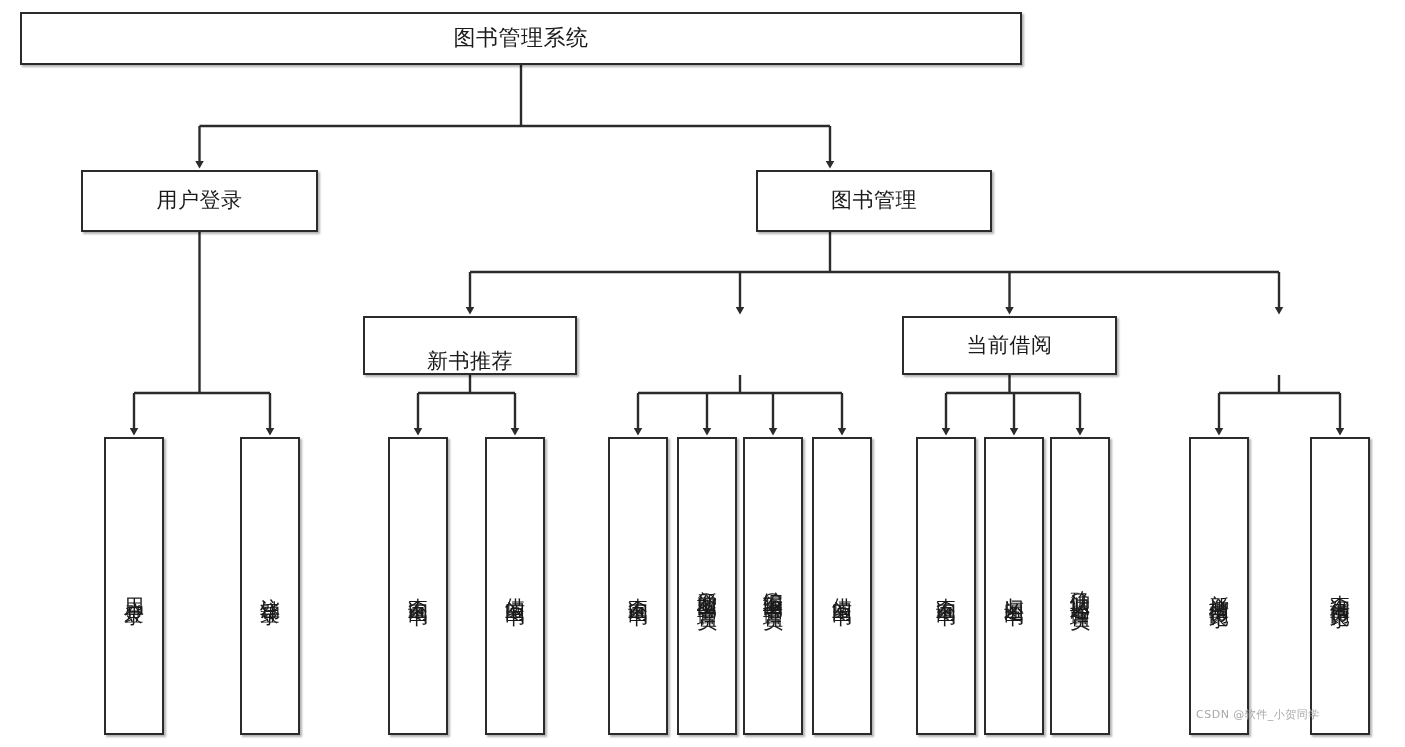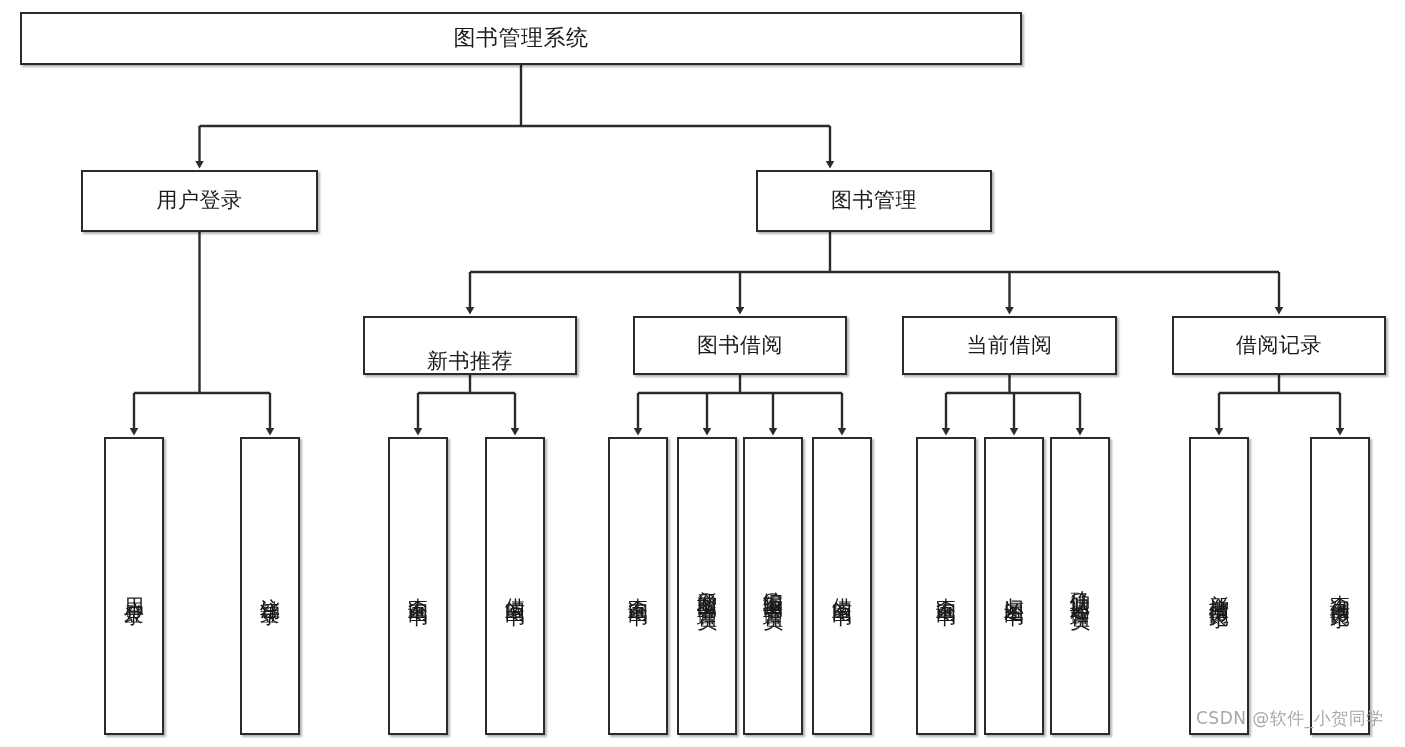--- a/index.html
+++ b/index.html
@@ -58,21 +58,21 @@
   .node-v .vtext {
     writing-mode: vertical-rl;
     text-orientation: upright;
     letter-spacing: 3px;
     line-height: 1.05;
     white-space: nowrap;
     display: block;
   }
   .watermark {
     position: absolute;
-    font-size: 17px;
+    font-size: 11px;
     color: #a8a8a8;
     white-space: nowrap;
     letter-spacing: 0.5px;
     pointer-events: none;
   }
 </style>
 </head>
 <body>
 
 <div id="diagram-root">
@@ -127,28 +127,22 @@
   <div class="node node-h" style="left:81px; top:170px; width:237px; height:62px;">
     <span>用户登录</span>
   </div>
   <div class="node node-h" style="left:712px; top:170px; width:236px; height:62px;margin-left:44px;">
     <span>图书管理</span>
   </div>
 
   <div class="node node-h" style="left:363px; top:316px; width:214px; height:59px;align-items:flex-end;">
     <span>新书推荐</span>
   </div>
-  <div class="node node-h" style="left:633px; top:316px; width:214px; height:59px;">
-    <span>图书借阅</span>
-  </div>
   <div class="node node-h" style="left:902px; top:316px; width:215px; height:59px;">
     <span>当前借阅</span>
-  </div>
-  <div class="node node-h" style="left:1172px; top:316px; width:214px; height:59px;">
-    <span>借阅记录</span>
   </div>
 
   <div class="node node-v" style="left:104px; top:437px; width:60px; height:298px;">
     <span class="vtext">用户登录</span>
   </div>
   <div class="node node-v" style="left:240px; top:437px; width:60px; height:298px;">
     <span class="vtext">注销登录</span>
   </div>
 
   <div class="node node-v" style="left:388px; top:437px; width:60px; height:298px;">

